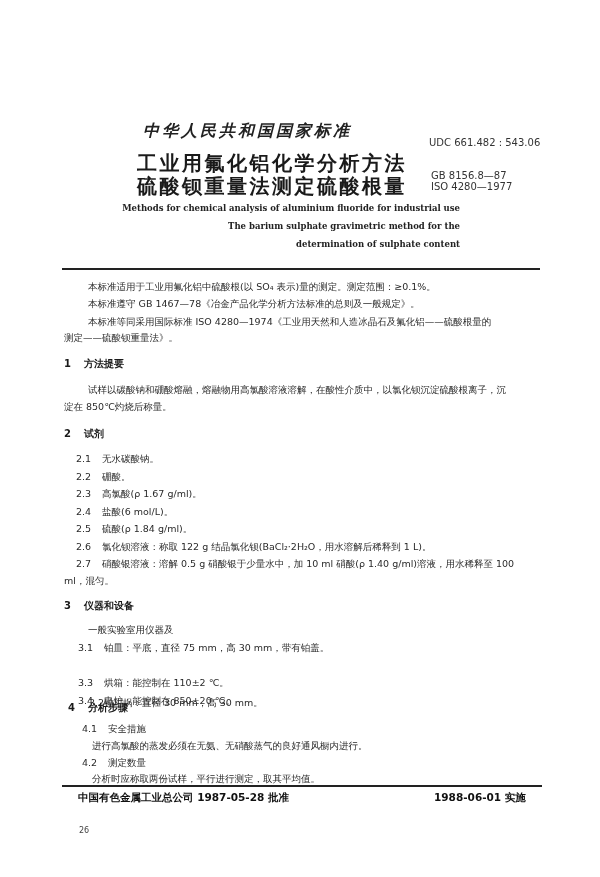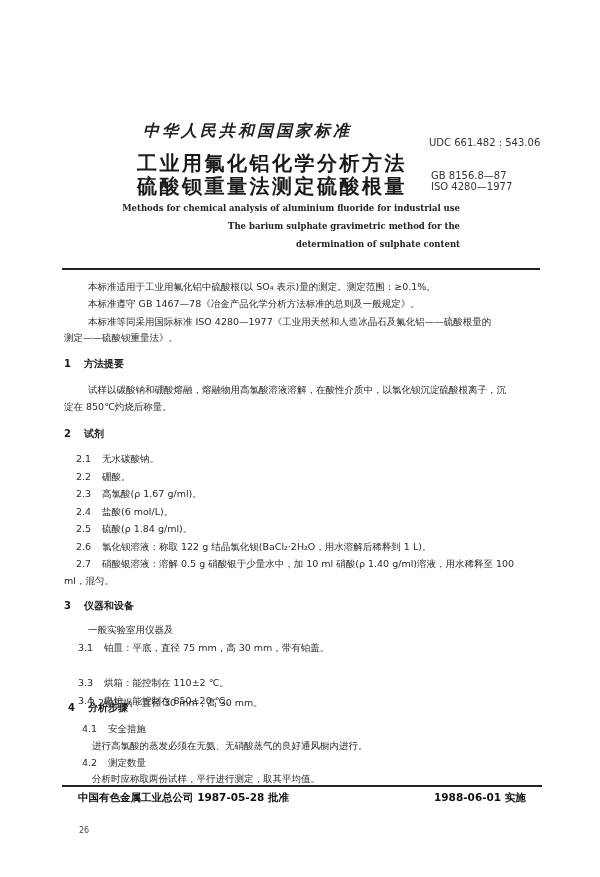--- a/index.html
+++ b/index.html
@@ -68,21 +68,21 @@
   <div class="abs gb l2">ISO 4280—1977</div>
 
   <div class="abs en-title l1">Methods for chemical analysis of aluminium fluoride for industrial use</div>
   <div class="abs en-title l2">The barium sulphate gravimetric method for the</div>
   <div class="abs en-title l3">determination of sulphate content</div>
 
   <div class="rule top"></div>
 
   <div class="abs p" style="left:88px; top:280px;">本标准适用于工业用氟化铝中硫酸根(以 SO₄ 表示)量的测定。测定范围：≥0.1%。</div>
   <div class="abs p" style="left:88px; top:297px;">本标准遵守 GB 1467—78《冶金产品化学分析方法标准的总则及一般规定》。</div>
-  <div class="abs p" style="left:88px; top:315px;">本标准等同采用国际标准 ISO 4280—1977《工业用天然和人造冰晶石及氟化铝——硫酸根量的</div>
+  <div class="abs p" style="left:88px; top:315px;">本标准等同采用国际标准 ISO 4280—1974《工业用天然和人造冰晶石及氟化铝——硫酸根量的</div>
   <div class="abs p" style="left:64px; top:331px;">测定——硫酸钡重量法》。</div>
 
   <div class="abs h" style="left:64px; top:357px;">
     <span class="num">1</span><span>方法提要</span>
   </div>
   <div class="abs p" style="left:88px; top:383px;">试样以碳酸钠和硼酸熔融，熔融物用高氯酸溶液溶解，在酸性介质中，以氯化钡沉淀硫酸根离子，沉</div>
   <div class="abs p" style="left:64px; top:400px;">淀在 850℃灼烧后称量。</div>
 
   <div class="abs h" style="left:64px; top:427px;">
     <span class="num">2</span><span>试剂</span>

